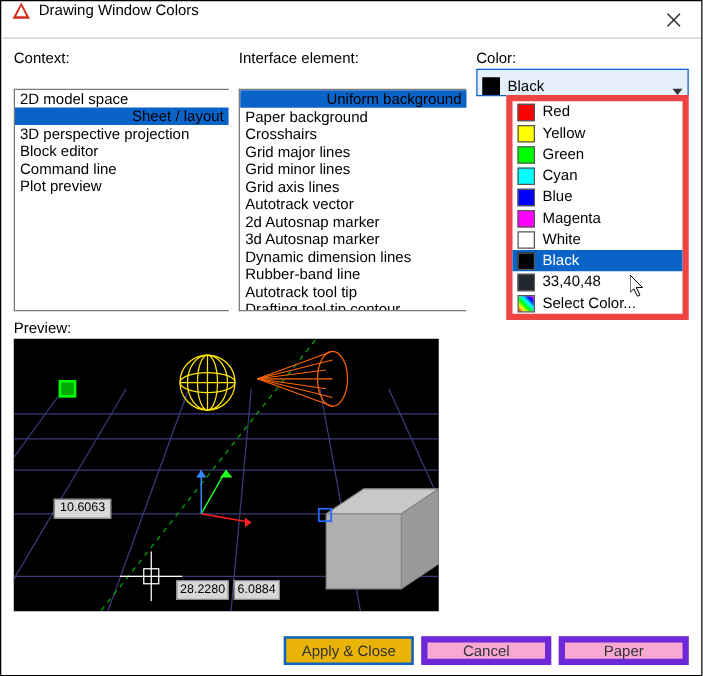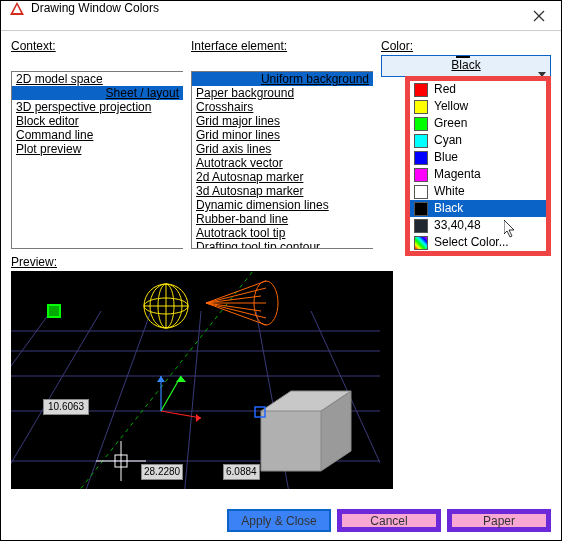--- a/index.html
+++ b/index.html
@@ -19,21 +19,21 @@
     padding:0 0 0 8px;
     border-bottom:1px solid #ccc;
   }
   .app-logo { width:16px; height:16px; margin-right:6px; }
   .title-text { flex:1; font-size:12px; }
   .win-close {
     width:44px; height:30px;
     display:flex; align-items:center; justify-content:center;
     font-size:14px; color:#333;
   }
-  .content { padding:8px 10px 0 10px;text-decoration:underline; }
+  .content { padding:8px 10px 0 10px; }
   .top-row { display:flex; gap:8px; }
   .col-context { width:172px; }
   .col-interface { width:182px; }
   .col-color { flex:1; }
   .lbl { text-decoration: underline; text-decoration-color: transparent; }
   .listbox {
     border:1px solid #7a7a7a;
     border-right:none;
     background:#fff;
     height:178px;
@@ -43,25 +43,24 @@
   }
   .listbox::-webkit-scrollbar{width:17px;}
   .listbox::-webkit-scrollbar-track{background:#f0f0f0;}
   .listbox::-webkit-scrollbar-thumb{background:#c2c2c2;border:1px solid #a0a0a0;}
   .listbox .item { padding:0 4px; line-height:14px; white-space:nowrap; cursor:default;}
   .listbox .item.sel { background:#0a64c8; color:#000000;text-align:right; }
   .combo {
     border:1px solid #0a64c8;
     background:#e6f0fa;
     height:22px;
-    display:flex; align-items:center;
+    display:flex; align-items:flex-end;
     padding:0 4px;
     margin-top:2px;
     position:relative;
-    flex-direction:column;
   }
   .combo .swatch { width:14px; height:14px; border:1px solid #000; margin-right:6px; }
   .combo .caret {
     margin-left:auto;
     width:0; height:0;
     border-left:4px solid transparent;
     border-right:4px solid transparent;
     border-top:5px solid #333;
   }
   .dropdown {
@@ -84,33 +83,33 @@
     border:5px solid #6d28d9;
     background:#f9a8d4;
     height:23px;
     display:flex; align-items:center; justify-content:center;
     font-size:12px;
     cursor:default;
     color:#333;
   }
   .preview-lbl { margin-top:4px; }
   .preview {
-    width:382px; height:218px;
+    width:340px; height:218px;
     background:#000;
     margin-top:2px;
     position:relative;
     overflow:hidden;
   }
   .bottom-bar {
     position:absolute;
     bottom:8px; right:10px;
     display:flex; gap:6px;
   }
   .bottom-bar .btn { width:104px; }
-  .bottom-bar .btn.primary { border:2px solid #0a64c8; background:#3b82f6; }
+  .bottom-bar .btn.primary { border:2px solid #0a64c8; background:#eab308; }
   .cursor-arrow {
     position:absolute;
     width:12px; height:18px;
     pointer-events:none;
     z-index:200;
   }
   
   .tooltip {
     position:absolute;
     background:#d8d8d8;
@@ -307,21 +306,21 @@
       <line x1="25" y1="0" x2="25" y2="40" stroke="#fff" stroke-width="1"></line>
       <rect x="19" y="14" width="12" height="12" stroke="#fff" fill="none"></rect>
     </svg>
 
     <svg style="position:absolute; left:243px; top:135px;" width="12" height="12" viewBox="0 0 12 12">
       <rect x="1" y="1" width="10" height="10" stroke="#2266ff" fill="none" stroke-width="1.5"></rect>
     </svg>
 
     <div class="tooltip" style="left:32px; top:128px;">10.6063</div>
     <div class="tooltip" style="left:130px; top:193px; padding:1px 2px;">28.2280</div>
-    <div class="tooltip" style="left:176px; top:193px; padding:1px 2px;margin-left:36px;">6.0884</div>
+    <div class="tooltip" style="left:176px; top:193px; padding:1px 2px;">6.0884</div>
   </div>
 </div>
 
 <div class="bottom-bar">
   <div class="btn primary">Apply &amp; Close</div>
   <div class="btn">Cancel</div>
   <div class="btn">Paper</div>
 </div>
 
 <svg class="cursor-arrow" style="left:503px; top:219px;" viewBox="0 0 12 18">

